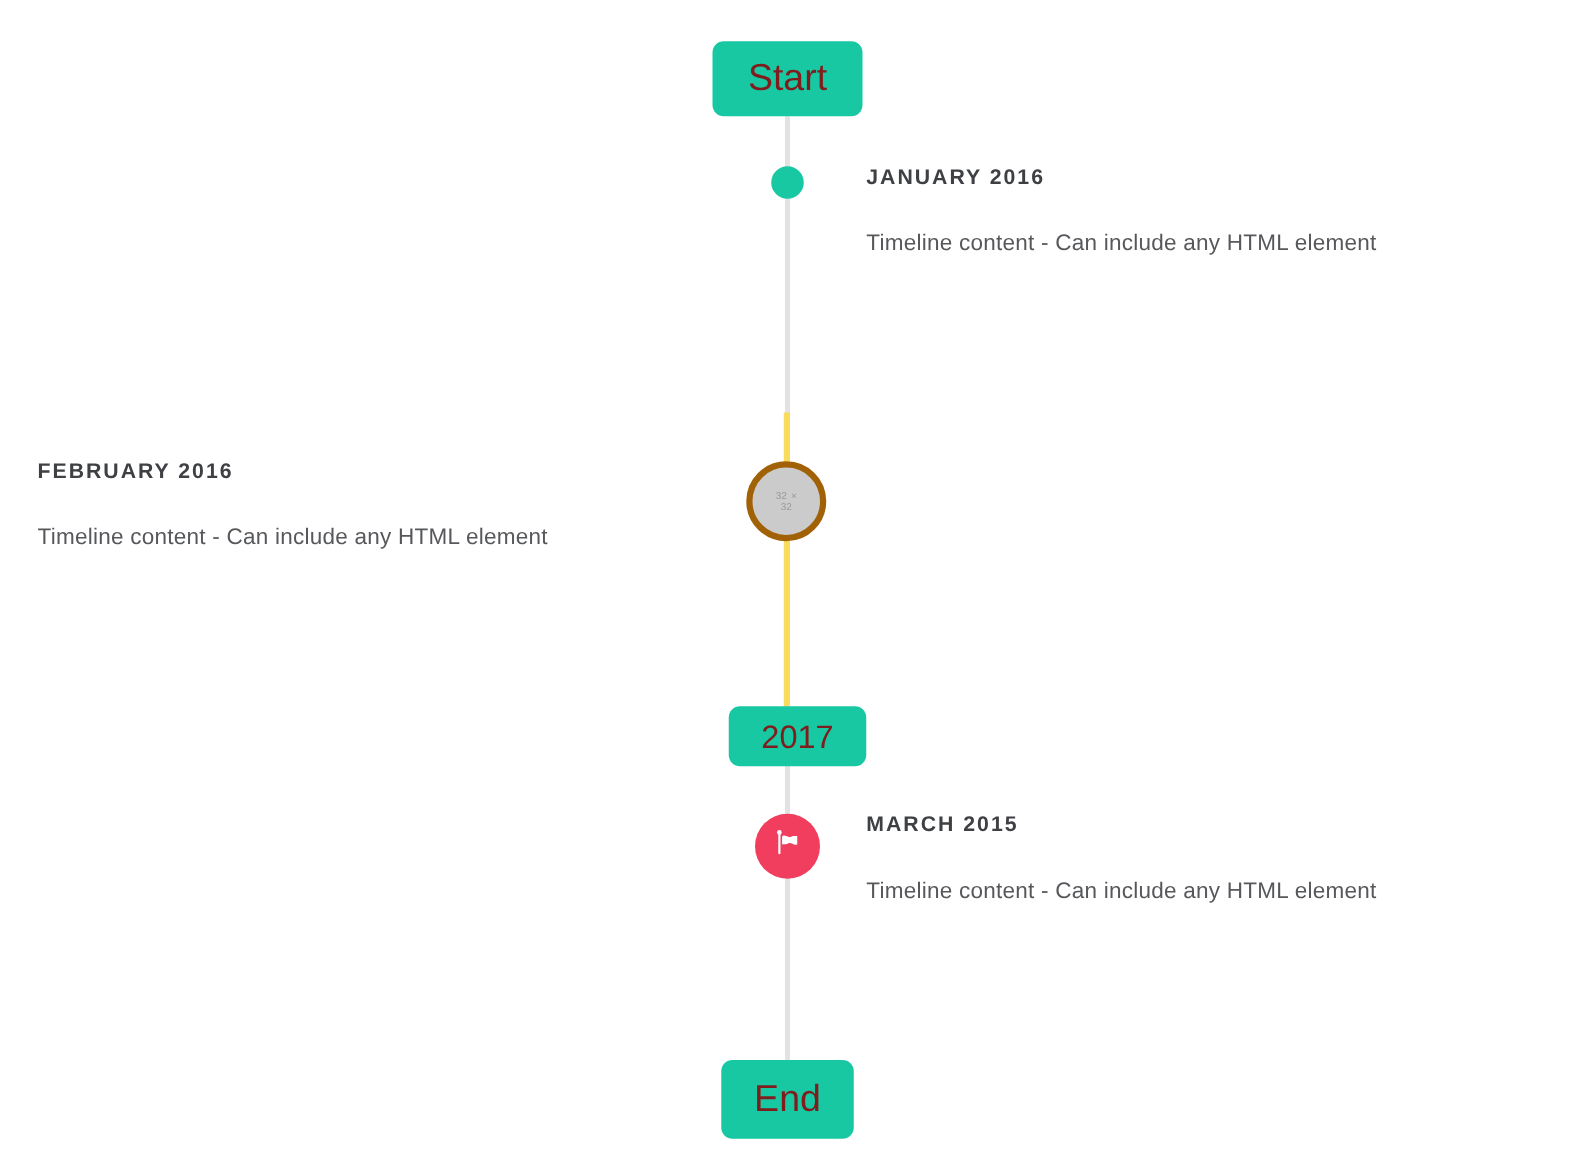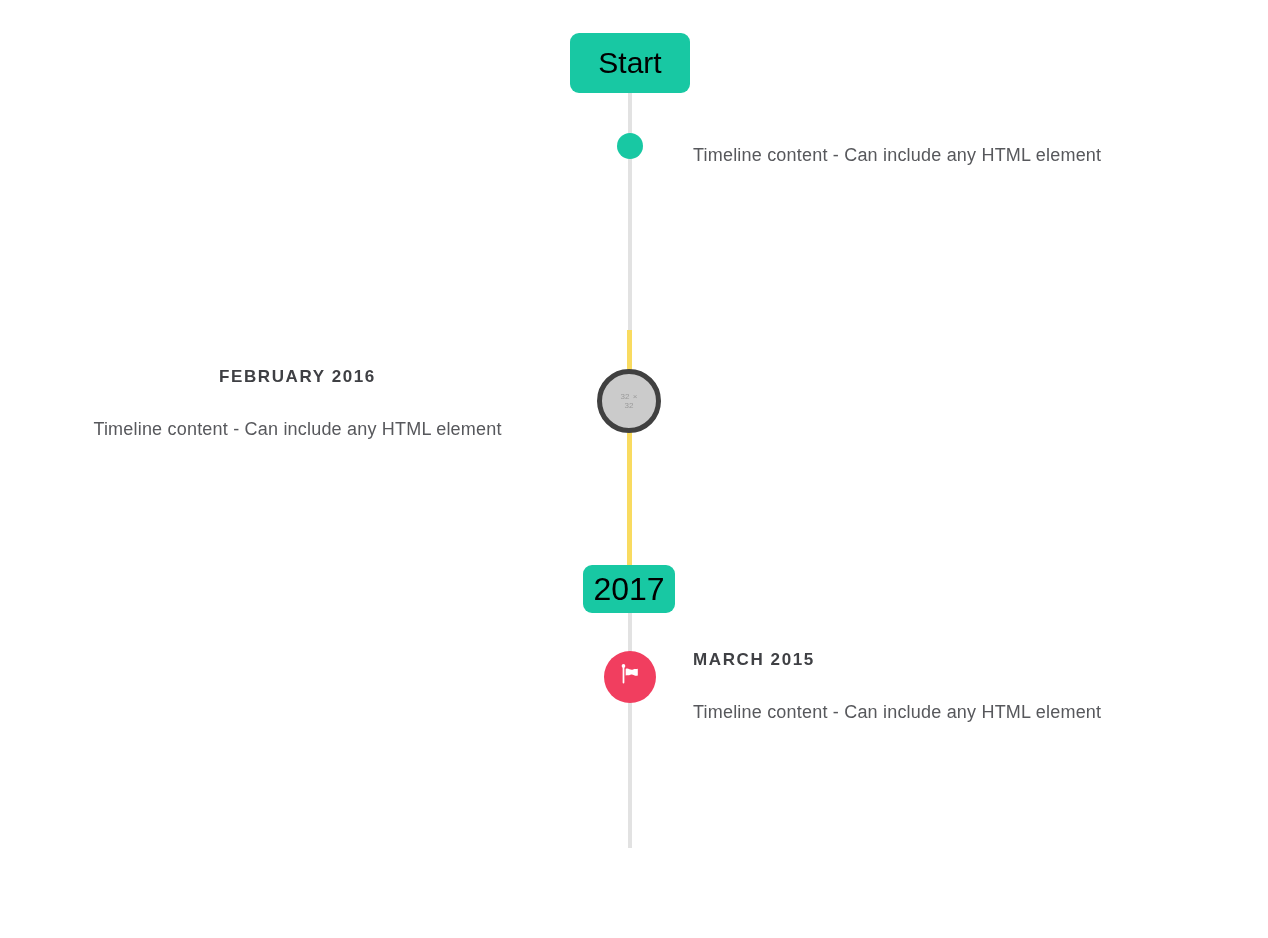--- a/index.html
+++ b/index.html
@@ -21,47 +21,47 @@
   .line-yellow {
     position: absolute;
     left: 627px; top: 330px;
     width: 5px; height: 235px;
     background: #f9db60;
   }
   
   .badge {
     position: absolute;
     background: #18c8a3;
-    color: #000000;
+    color: #7f1d1d;
     border-radius: 9px;
     display: flex;
     align-items: center;
     justify-content: center;
     box-sizing: border-box;
     cursor: pointer;
   }
   .badge-start { left: 570px; top: 33px; width: 120px; height: 60px; font-size: 30px; }
-  .badge-2017  { left: 583px; top: 565px; width: 92px; height: 48px; font-size: 32px; }
+  .badge-2017  { left: 583px; top: 565px; width: 110px; height: 48px; font-size: 26px; }
   .badge-end   { left: 577px; top: 848px; width: 106px; height: 63px; font-size: 30px; }
   
   .marker-dot {
     position: absolute;
     left: 617px; top: 133px;
     width: 26px; height: 26px;
     border-radius: 50%;
     background: #18c8a3;
     cursor: pointer;
   }
   .marker-image {
     position: absolute;
     left: 597px; top: 369px;
     width: 54px; height: 54px;
     border-radius: 50%;
     background: #cbcbcb;
-    border: 5px solid #404040;
+    border: 5px solid #a16207;
     display: flex;
     align-items: center;
     justify-content: center;
     cursor: pointer;
   }
   .placeholder-label {
     display: block;
     width: 22px;
     font-size: 8px;
     line-height: 9px;
@@ -80,21 +80,21 @@
     justify-content: center;
     cursor: pointer;
   }
   .marker-flag svg { width: 26px; height: 26px; }
   
   .item-block {
     position: absolute;
     width: 535px;
   }
   .item-right { left: 693px; text-align: left; }
-  .item-left  { left: 30px;  text-align: center; }
+  .item-left  { left: 30px;  text-align: left; }
   .item-jan { top: 132px; }
   .item-feb { top: 367px; }
   .item-mar { top: 650px; }
   .item-heading {
     margin: 0 0 19px 0;
     font-size: 17px;
     line-height: 20px;
     font-weight: 700;
     letter-spacing: 1.6px;
     color: #3f4044;
@@ -115,20 +115,21 @@
   <div class="line-gray"></div>
   <div class="line-yellow"></div>
 
   <div class="badge badge-start">
       <span>Start</span>
     </div>
 
   <div class="marker-dot"></div>
 
   <div class="item-block item-right item-jan">
+    <h3 class="item-heading">JANUARY 2016</h3>
     <p class="item-content">Timeline content - Can include any HTML element</p>
   </div>
 
   <div class="marker-image">
     <span class="placeholder-label">32 × 32</span>
   </div>
 
   <div class="item-block item-left item-feb">
     <h3 class="item-heading">FEBRUARY 2016</h3>
     <p class="item-content">Timeline content - Can include any HTML element</p>
@@ -146,14 +147,17 @@
         <path d="M8 6.4 C10.4 4.9 12.4 8.1 14.8 6.9 C16.6 6.0 17.9 6.6 19.2 6.2 L19.2 12.4 C16.8 13.8 14.8 10.6 12.4 11.8 C10.6 12.7 9.3 12.1 8 12.5 Z" fill="#ffffff"></path>
       </svg>
     </span>
   </div>
 
   <div class="item-block item-right item-mar">
     <h3 class="item-heading">MARCH 2015</h3>
     <p class="item-content">Timeline content - Can include any HTML element</p>
   </div>
 
+  <div class="badge badge-end">
+      <span>End</span>
+    </div>
 
 </div>
 
 </body></html>

